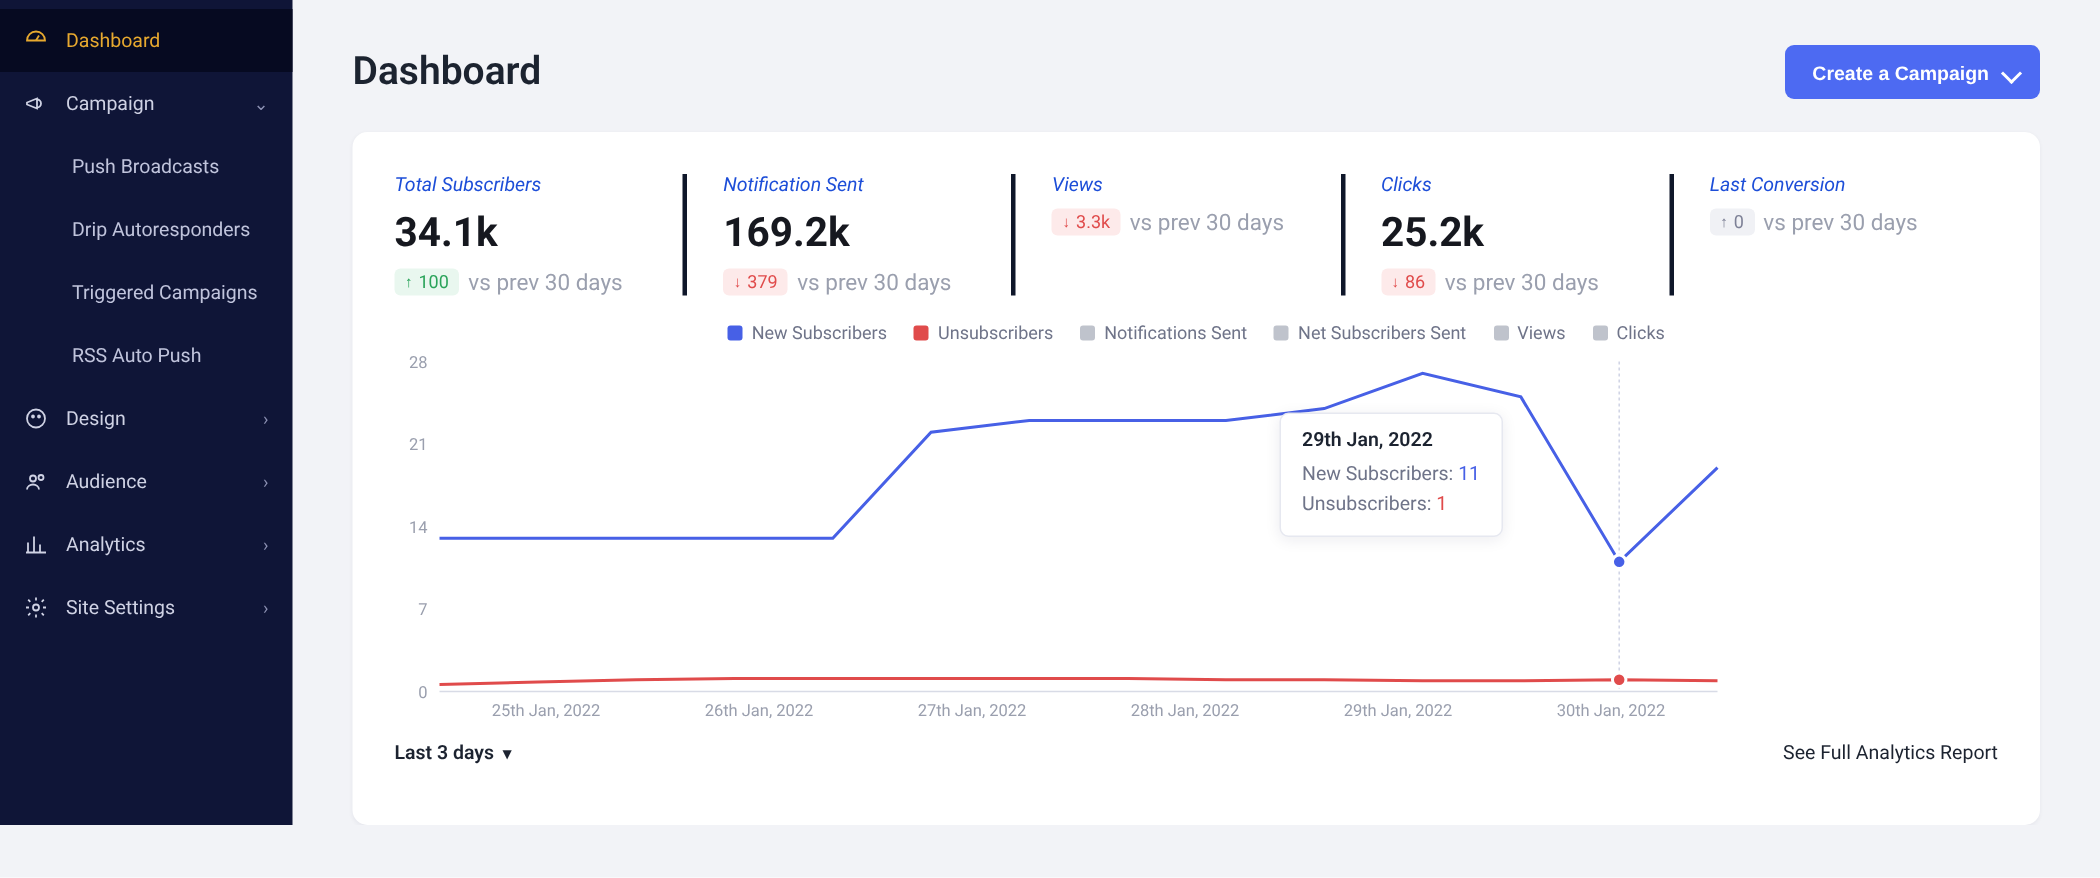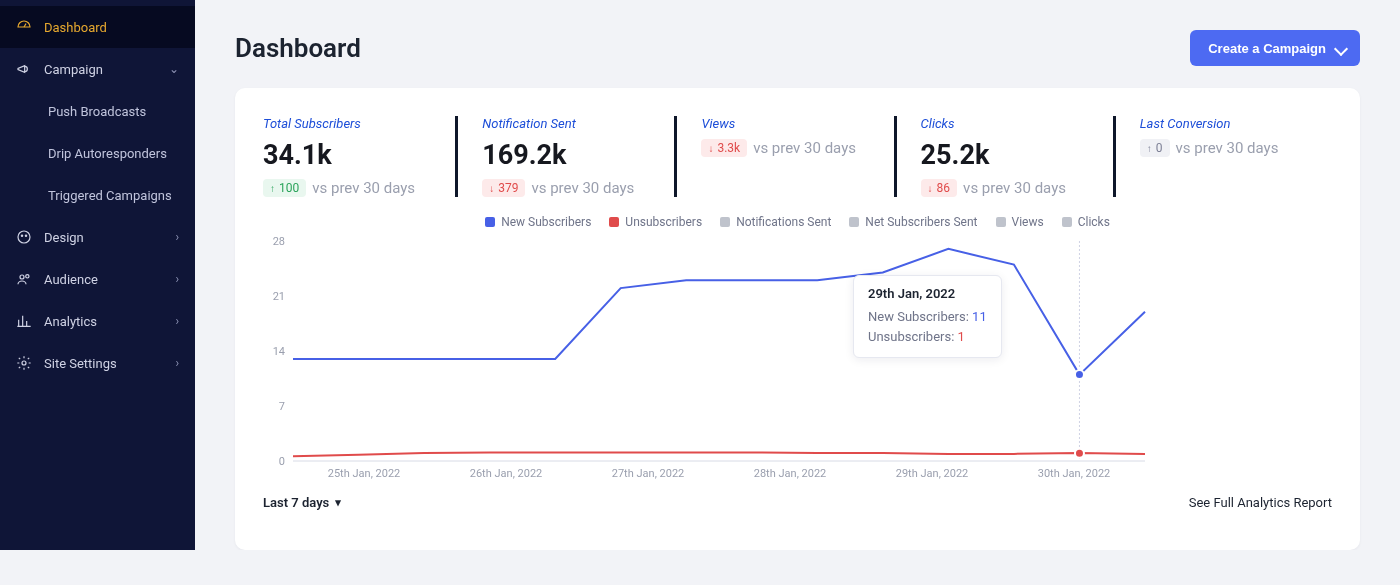--- a/index.html
+++ b/index.html
@@ -77,20 +77,21 @@
         <svg class="side-icon" viewBox="0 0 24 24" fill="none" stroke="currentColor" stroke-width="1.8">
           <path d="M3 11v2l10 4V7L3 11z"></path>
           <path d="M13 8a4 4 0 0 1 0 8"></path>
         </svg>
         <span class="label">Campaign</span>
         <span class="chev">⌄</span>
       </div>
       <div class="sub-item">Push Broadcasts</div>
       <div class="sub-item">Drip Autoresponders</div>
       <div class="sub-item">Triggered Campaigns</div>
+      <div class="sub-item">RSS Auto Push</div>
       <div class="side-item">
         <svg class="side-icon" viewBox="0 0 24 24" fill="none" stroke="currentColor" stroke-width="1.8">
           <circle cx="12" cy="12" r="9"></circle>
           <circle cx="9" cy="10" r="1"></circle>
           <circle cx="15" cy="10" r="1"></circle>
         </svg>
         <span class="label">Design</span>
         <span class="chev">›</span>
       </div>
       <div class="side-item">
@@ -216,20 +217,20 @@
           </svg>
         <div class="tooltip-box" id="tooltip" style="left: 590px; top: 40px;">
             <div class="tooltip-title">29th Jan, 2022</div>
             <div class="tooltip-line">New Subscribers: <span class="tp-val-blue">11</span></div>
             <div class="tooltip-line">Unsubscribers: <span class="tp-val-red">1</span></div>
           </div>
       </div>
 
       <div class="card-footer">
         <span class="range-picker">
-          <span>Last 7 days</span>
+          <span>Last 3 days</span>
           <span class="chv">▾</span>
         </span>
         <span class="full-link">See Full Analytics Report</span>
       </div>
     </div>
   </main>
 </div>
 
 </body></html>

